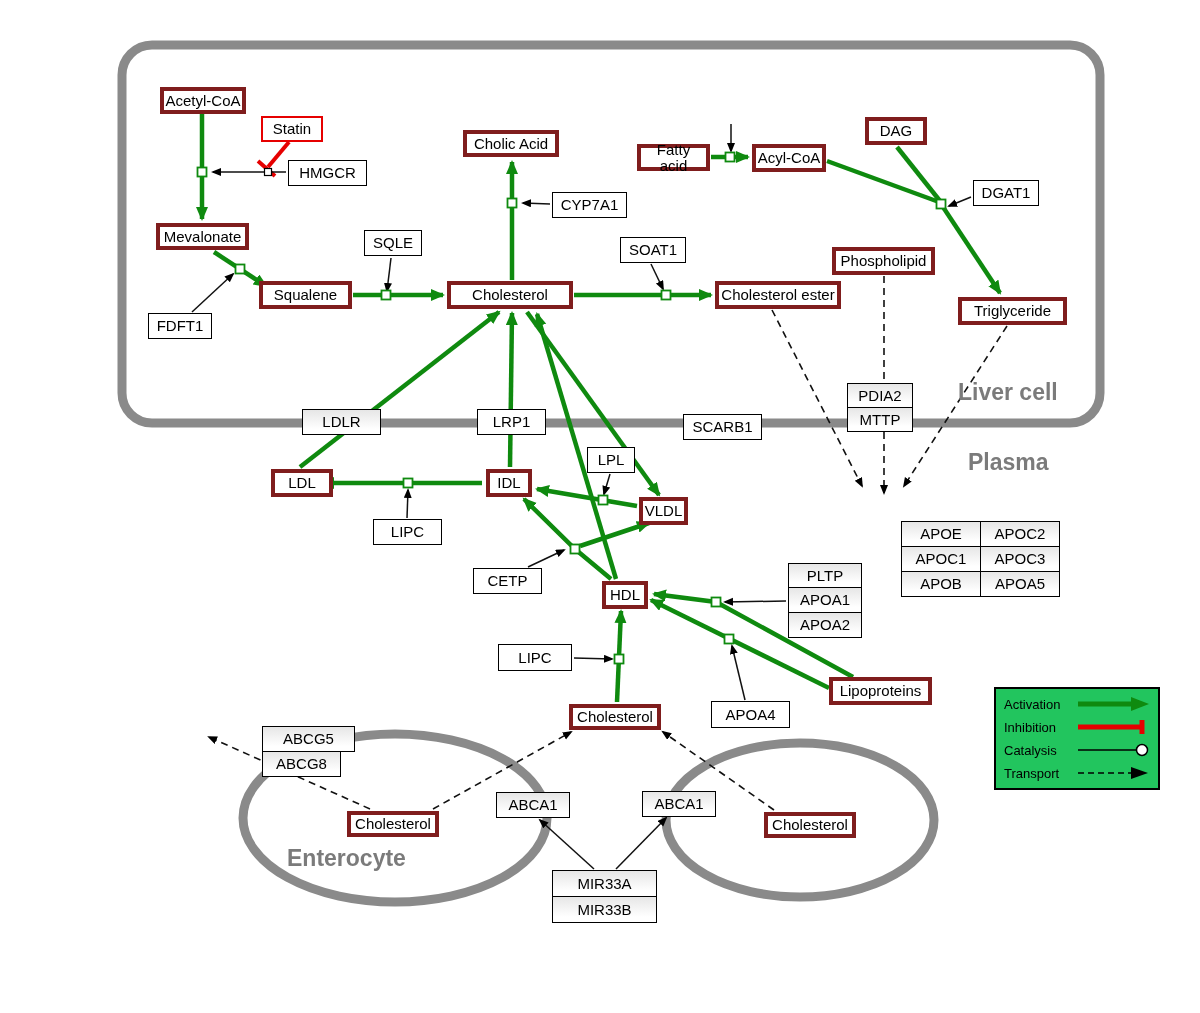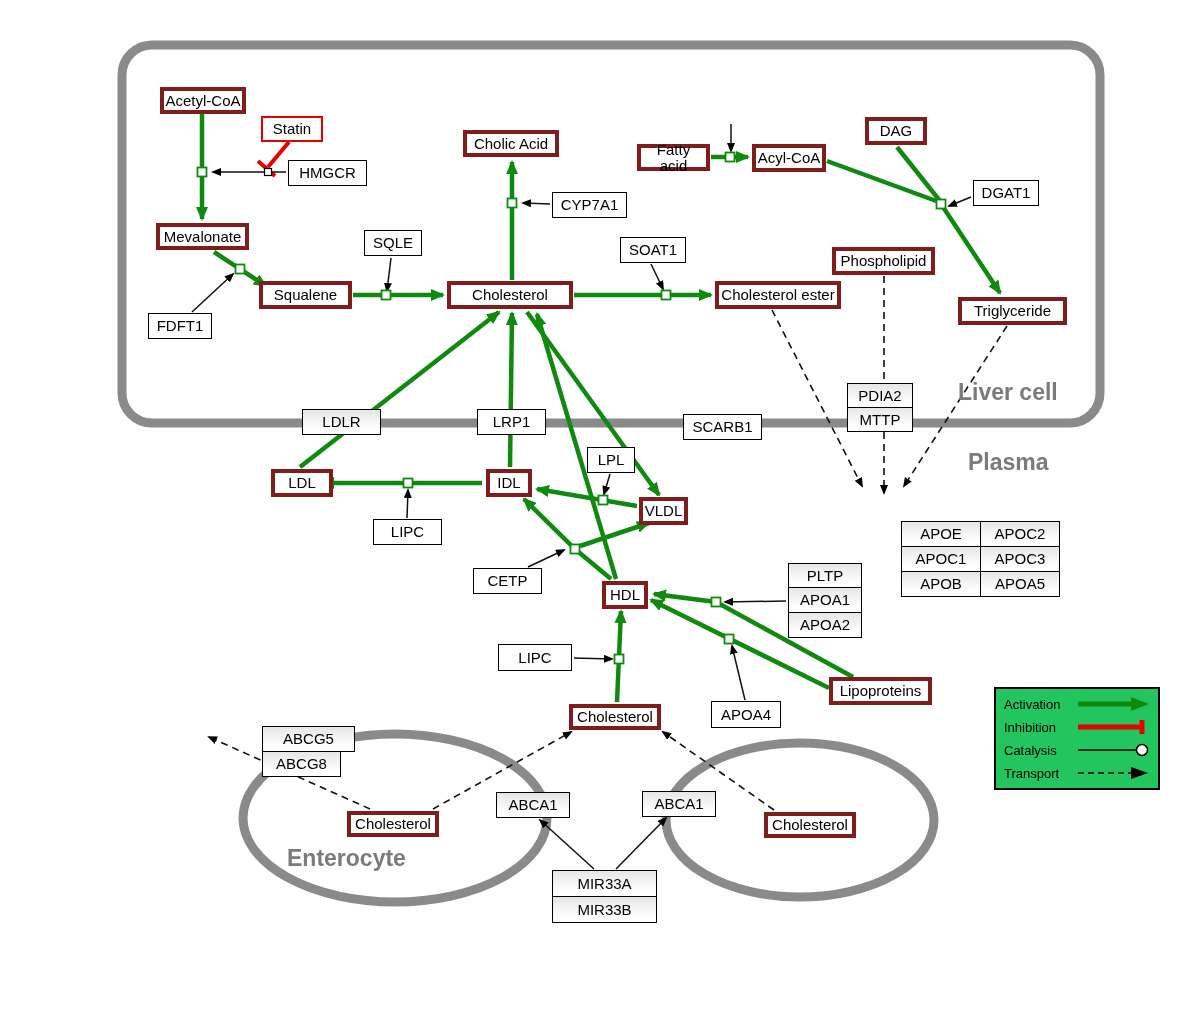--- a/index.html
+++ b/index.html
@@ -151,21 +151,21 @@
   <div class="node enzyme grad" style="left:302px;top:409px;width:79px;height:26px">LDLR</div>
   <div class="node enzyme" style="left:477px;top:409px;width:69px;height:26px">LRP1</div>
   <div class="node enzyme" style="left:683px;top:414px;width:79px;height:26px">SCARB1</div>
   <div class="node enzyme" style="left:587px;top:447px;width:48px;height:26px">LPL</div>
   <div class="node enzyme" style="left:373px;top:519px;width:69px;height:26px">LIPC</div>
   <div class="node enzyme" style="left:473px;top:568px;width:69px;height:26px">CETP</div>
   <div class="node enzyme grad" style="left:788px;top:563px;width:74px;height:25px">PLTP</div>
   <div class="node enzyme grad" style="left:788px;top:587px;width:74px;height:26px">APOA1</div>
   <div class="node enzyme grad" style="left:788px;top:612px;width:74px;height:26px">APOA2</div>
   <div class="node enzyme" style="left:498px;top:644px;width:74px;height:27px">LIPC</div>
-  <div class="node enzyme" style="left:711px;top:701px;width:70px;height:27px">APOA4</div>
+  <div class="node enzyme" style="left:711px;top:701px;width:79px;height:27px">APOA4</div>
 
   <div class="node enzyme grad" style="left:901px;top:521px;width:80px;height:26px">APOE</div>
   <div class="node enzyme grad" style="left:980px;top:521px;width:80px;height:26px">APOC2</div>
   <div class="node enzyme grad" style="left:901px;top:546px;width:80px;height:26px">APOC1</div>
   <div class="node enzyme grad" style="left:980px;top:546px;width:80px;height:26px">APOC3</div>
   <div class="node enzyme grad" style="left:901px;top:571px;width:80px;height:26px">APOB</div>
   <div class="node enzyme grad" style="left:980px;top:571px;width:80px;height:26px">APOA5</div>
 
   <div class="node enzyme grad" style="left:262px;top:726px;width:93px;height:26px">ABCG5</div>
   <div class="node enzyme grad" style="left:262px;top:751px;width:79px;height:26px">ABCG8</div>

